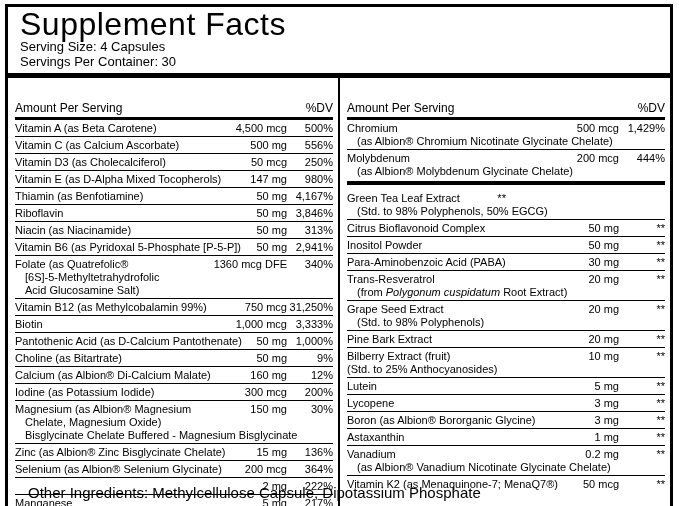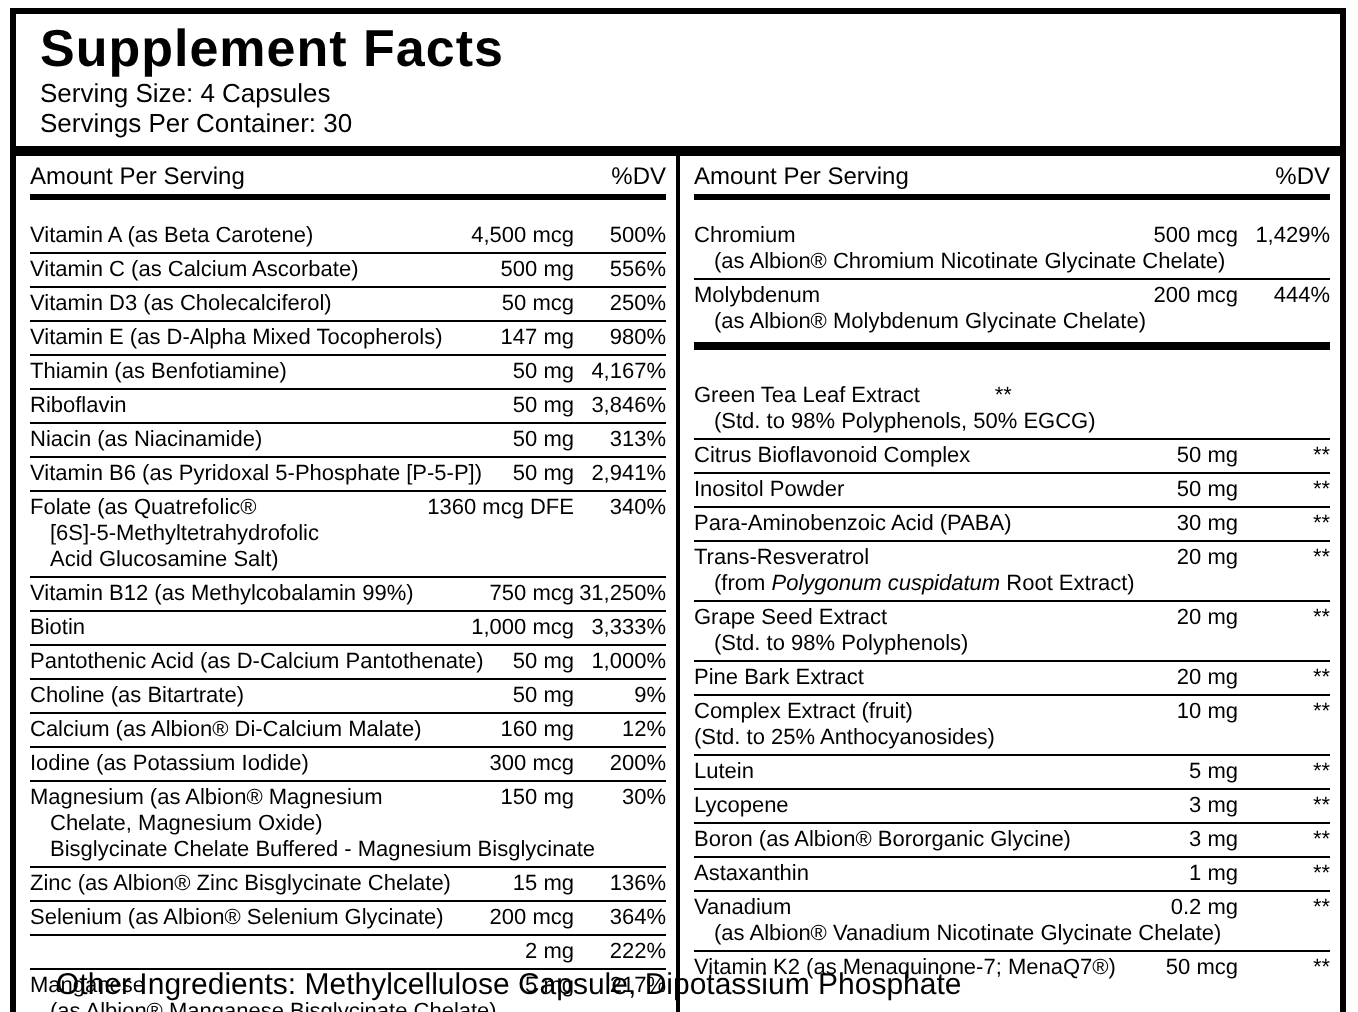--- a/index.html
+++ b/index.html
@@ -7,33 +7,34 @@
     width:679px;height:506px;position:relative;
     font-family:"Liberation Sans","DejaVu Sans",sans-serif;
     color:#000;
     -webkit-font-smoothing:antialiased;
   }
   .panel{
     position:absolute;left:5px;top:4px;width:662px;
     border:3px solid #000;background:#fff;
   }
   .head{padding:3px 10px 4px 12px;}
-  .title{font-size:26px;font-weight:bold;letter-spacing:0.5px;line-height:29px;}
+  .title{font-size:32px;font-weight:normal;letter-spacing:0.5px;line-height:29px;}
   .serving{font-size:13px;line-height:15px;}
   .top-bar{height:5px;background:#000;}
   .columns{display:flex;align-items:stretch;}
   .vdivider{width:2px;background:#000;}
   .col{flex:1 1 0;min-width:0;padding:0 5px 2px 7px;}
   .col-header{
     display:flex;justify-content:space-between;
     font-size:12px;line-height:14px;padding:3px 0 2px;
     border-bottom:3px solid #000;
+    margin-top:20px;
   }
   .row{border-top:1px solid #000;padding:1px 0 1px;}
-  .rows > .row:first-child{border-top:none;margin-top:10px;}
+  .rows > .row:first-child{border-top:none;}
   .line{display:flex;align-items:baseline;}
   .line .name{white-space:nowrap;font-size:11px;line-height:14px;}
   .line .amt{flex:1 1 auto;text-align:right;white-space:nowrap;font-size:11px;line-height:14px;padding-left:0;}
   .line .dv{width:46px;text-align:right;white-space:nowrap;font-size:11px;line-height:14px;}
   .sub{font-size:11px;line-height:13px;white-space:nowrap;}
   .sub.ind{padding-left:10px;}
   .section-divider{height:4px;background:#000;margin:2px 0 2px;}
   .gap{height:3px;}
   .other-ingredients{
     position:absolute;left:4px;top:484px;width:671px;
@@ -279,21 +280,21 @@
           </div>
           <div class="row">
             <div class="line">
               <span class="name">Pine Bark Extract</span>
               <span class="amt">20 mg</span>
               <span class="dv">**</span>
             </div>
           </div>
           <div class="row">
             <div class="line">
-              <span class="name">Complex Extract (fruit)</span>
+              <span class="name">Bilberry Extract (fruit)</span>
               <span class="amt">10 mg</span>
               <span class="dv">**</span>
             </div>
             <div class="sub">(Std. to 25% Anthocyanosides)</div>
           </div>
           <div class="row">
             <div class="line">
               <span class="name">Lutein</span>
               <span class="amt">5 mg</span>
               <span class="dv">**</span>

